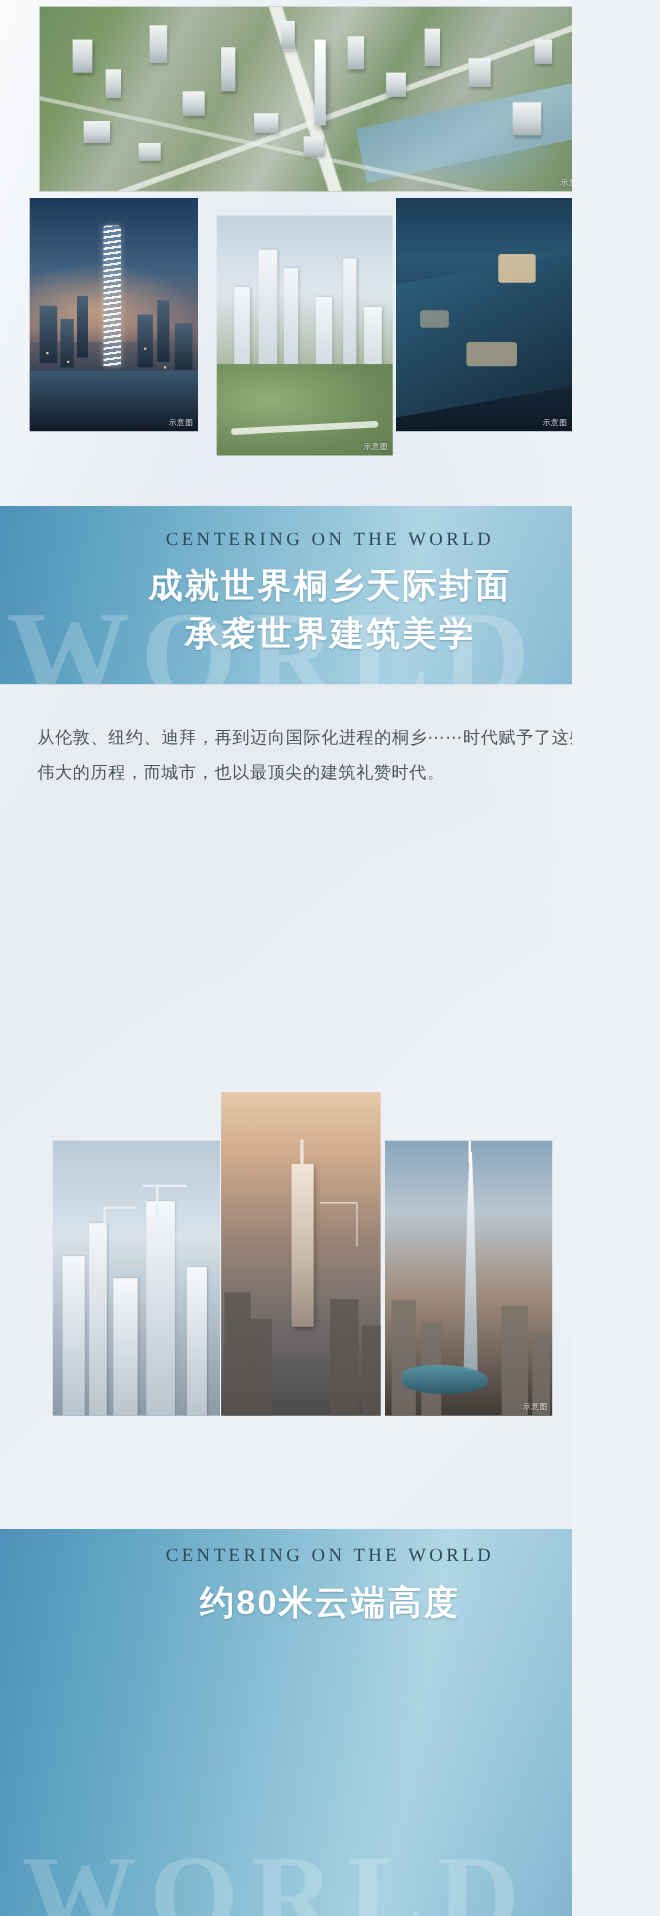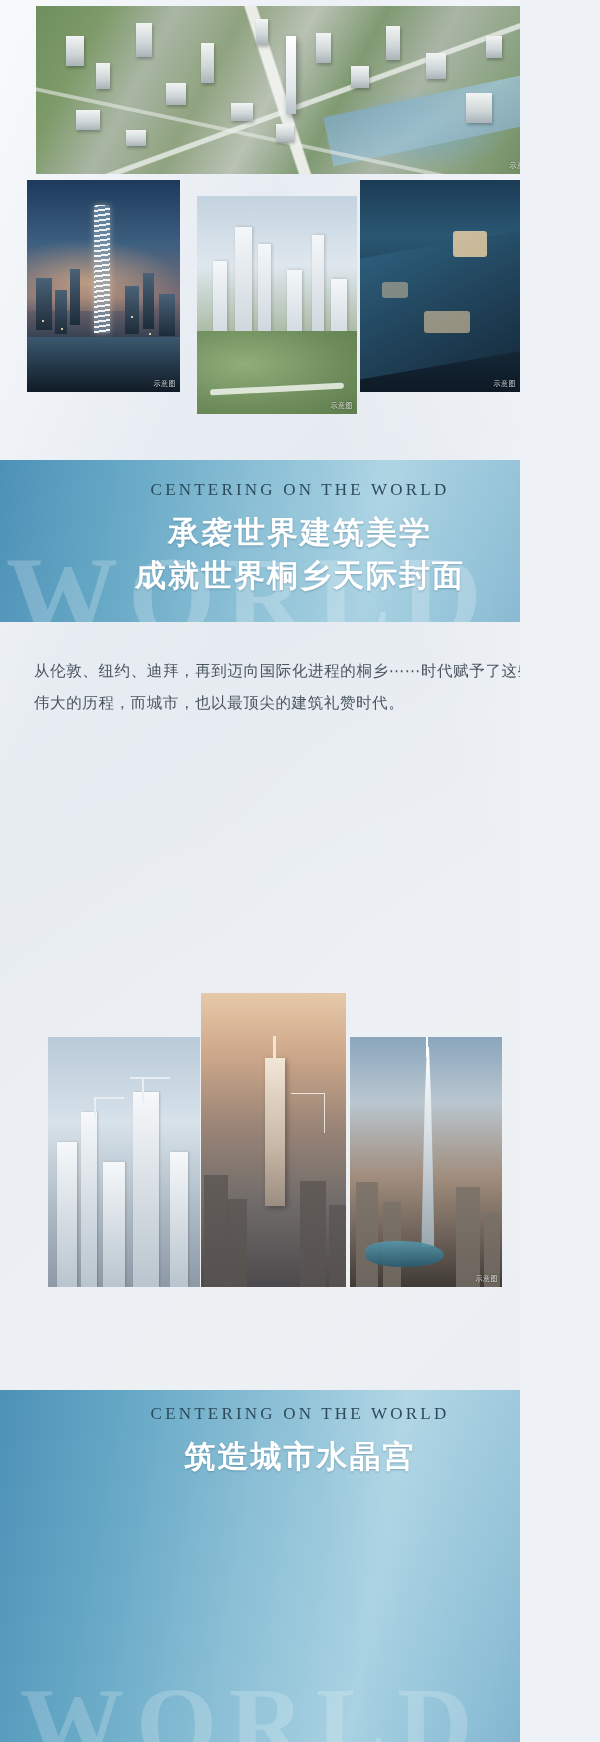--- a/index.html
+++ b/index.html
@@ -314,22 +314,22 @@
     <div class="cluster" style="left:58%;top:24%;width:34px;height:26px;border-radius:3px;"></div>
     <div class="cluster" style="left:40%;top:62%;width:46px;height:22px;border-radius:3px;opacity:.7;"></div>
     <div class="cluster" style="left:14%;top:48%;width:26px;height:16px;border-radius:3px;opacity:.55;"></div>
     <div class="watermark">示意图</div>
   </div>
 
   <div class="banner" style="top:460px; height:162px;">
     <div class="banner-ghost">WORLD</div>
     <div class="banner-inner">
       <div class="banner-eyebrow">CENTERING ON THE WORLD</div>
+      <div class="banner-line">成就世界桐乡天际封面</div>
       <div class="banner-line">承袭世界建筑美学</div>
-      <div class="banner-line">成就世界桐乡天际封面</div>
     </div>
   </div>
 
   <div class="copy" style="top:655px;">从伦敦、纽约、迪拜，再到迈向国际化进程的桐乡⋯⋯时代赋予了这些城市伟大的历程，而城市，也以最顶尖的建筑礼赞时代。</div>
 
   <div class="photo p4">
     <div class="bldg" style="left:6%;top:42%;width:20px;height:58%;"></div>
     <div class="bldg" style="left:22%;top:30%;width:16px;height:70%;"></div>
     <div class="bldg" style="left:36%;top:50%;width:22px;height:50%;"></div>
     <div class="bldg" style="left:56%;top:22%;width:26px;height:78%;"></div>
@@ -357,16 +357,16 @@
     <div class="burj"></div>
     <div class="spire"></div>
     <div class="pool"></div>
     <div class="watermark">示意图</div>
   </div>
 
   <div class="banner" style="top:1390px; height:352px;">
     <div class="banner2-ghost">WORLD</div>
     <div class="banner-inner" style="padding-top:14px;">
       <div class="banner-eyebrow">CENTERING ON THE WORLD</div>
-      <div class="banner-line">筑造城市水晶宫</div>
+      <div class="banner-line">约80米云端高度</div>
     </div>
   </div>
 </div>
 
 </body></html>

